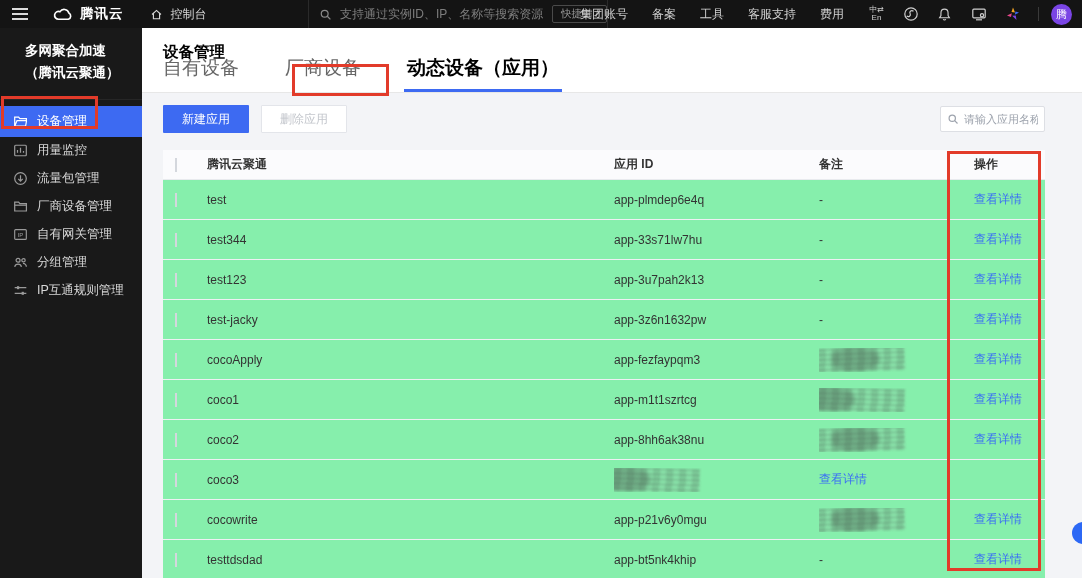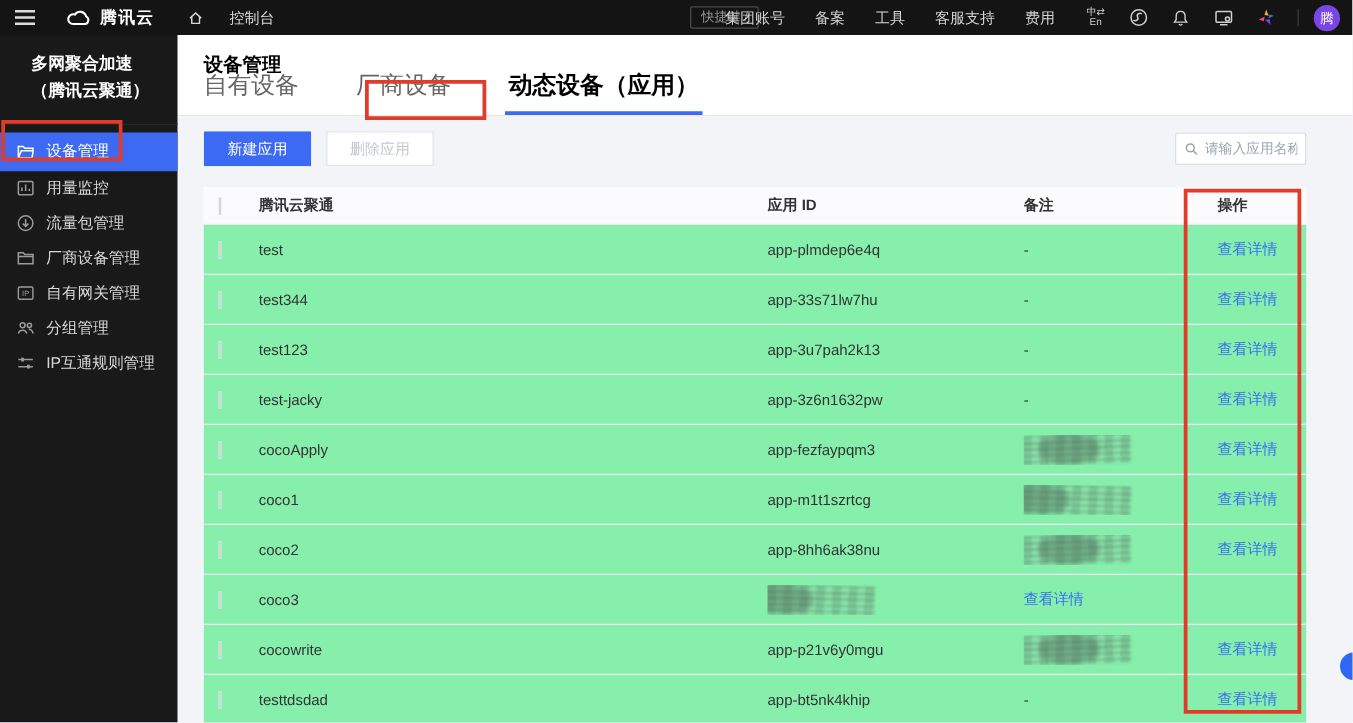--- a/index.html
+++ b/index.html
@@ -8,21 +8,21 @@
   #app { position:relative; width:905px; height:578px; }
 
   
   .topbar { position:absolute; left:0; top:0; width:1082px; height:28px;
     background:#141414; display:flex; align-items:center; color:#ccc; z-index:10; }
   .hamburger { width:16px; height:12px; margin-left:12px; display:flex; flex-direction:column;
     justify-content:space-between; cursor:pointer; }
   .hamburger i { display:block; height:1.6px; background:#dcdcdc; }
   .brand { display:flex; align-items:center; margin-left:24px; gap:6px; }
   .brand-name { color:#fff; font-size:13.5px; font-weight:bold; letter-spacing:1px; }
-  .console-link { display:flex; align-items:center; gap:21px; margin-left:26px;
+  .console-link { display:flex; align-items:center; gap:8px; margin-left:26px;
     color:#d8d8d8; font-size:12px; cursor:pointer;font-family:Liberation Mono, monospace; }
   .top-search { position:absolute; left:308px; top:0; height:28px; width:300px;
     display:flex; align-items:center; gap:8px; border-left:1px solid #2a2a2a;
     border-right:1px solid #2a2a2a; padding:0 10px; }
   .top-search .ph { color:#7e7e7e; font-size:12px; flex:1; white-space:nowrap; overflow:hidden; }
   .kbd-badge { position:absolute; left:552px; top:5px; border:1px solid #4a4a4a; color:#9a9a9a;
     font-size:10.5px; padding:1px 8px; border-radius:2px; white-space:nowrap; }
   .top-right { position:absolute; right:0; top:0; height:28px; display:flex; align-items:center; }
   .top-nav-item { color:#d2d2d2; font-size:12px; margin-right:24px; cursor:pointer; white-space:nowrap; }
   .top-ico { width:17px; height:17px; margin-right:17px; color:#cfcfcf; display:flex;
@@ -115,20 +115,29 @@
       <span class="brand-name">腾讯云</span>
     </div>
     <div class="console-link">
       <span>
         <svg width="13" height="13" viewBox="0 0 16 16" fill="none" stroke="#d8d8d8" stroke-width="1.4">
           <path d="M2.5 8 8 3 13.5 8 M4.2 7 v6.2 h7.6 V7"></path>
         </svg>
       </span>
       <span>控制台</span>
     </div>
+    <div class="top-search">
+      <span>
+        <svg width="13" height="13" viewBox="0 0 16 16" fill="none" stroke="#8a8a8a" stroke-width="1.5">
+          <circle cx="7" cy="7" r="4.2"></circle>
+            <path d="M10.2 10.2 14 14"></path>
+        </svg>
+      </span>
+      <span class="ph">支持通过实例ID、IP、名称等搜索资源</span>
+    </div>
     <span class="kbd-badge">快捷键 /</span>
     <div class="top-right">
       <span id="top-nav" style="display:flex;">
           <span class="top-nav-item">集团账号</span>
           <span class="top-nav-item">备案</span>
           <span class="top-nav-item">工具</span>
           <span class="top-nav-item">客服支持</span>
           <span class="top-nav-item">费用</span>
         </span>
       <span class="top-ico">

